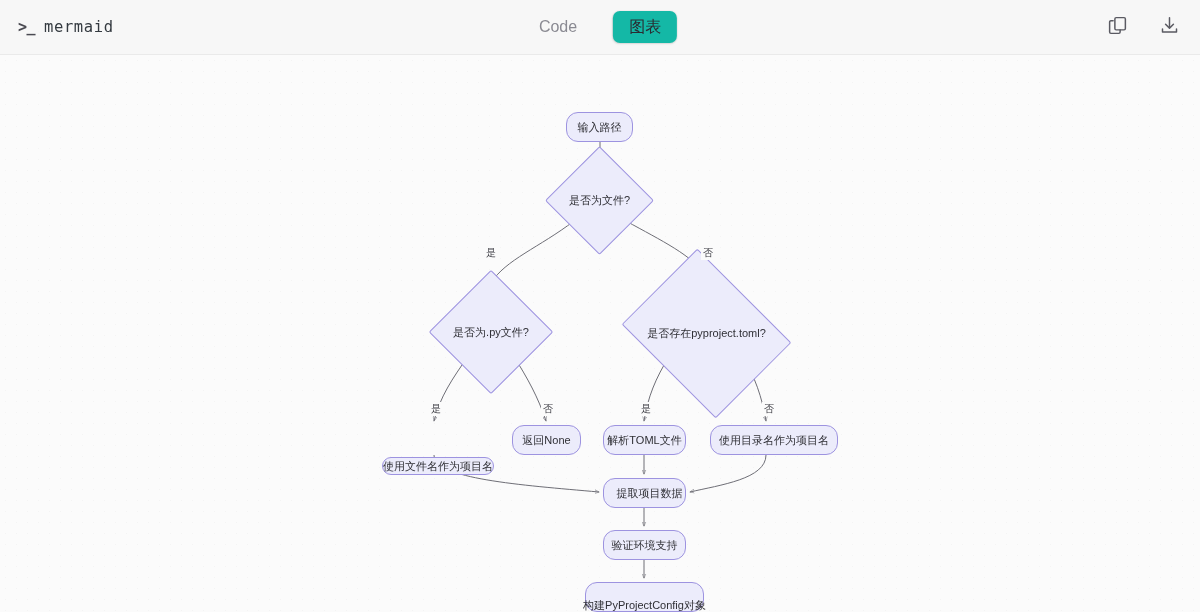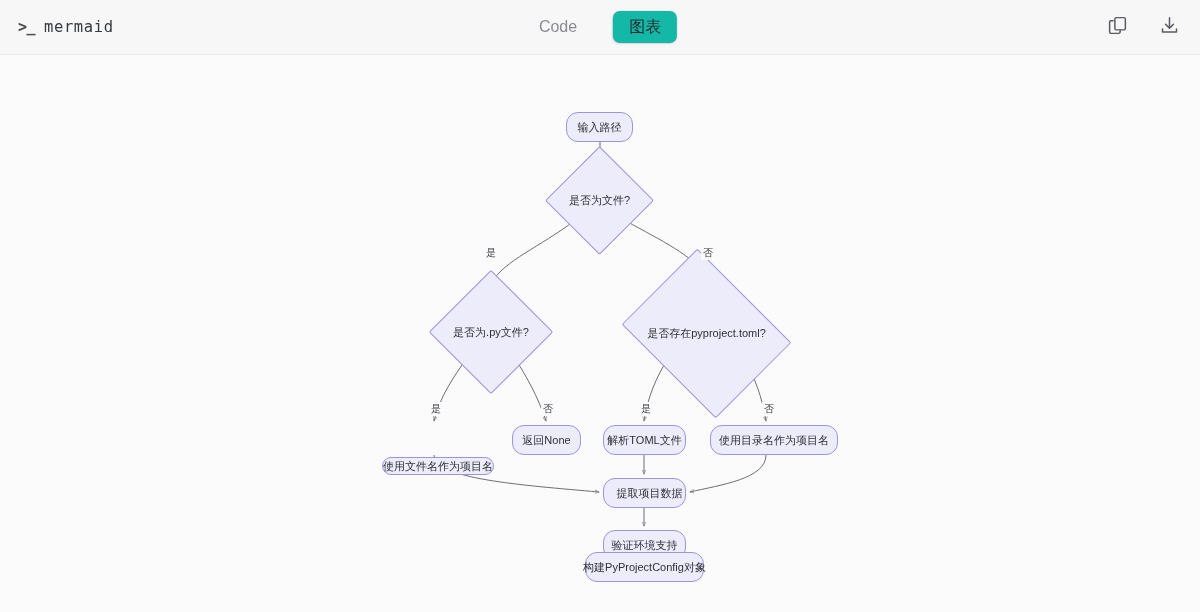--- a/index.html
+++ b/index.html
@@ -233,21 +233,21 @@
           </div>
           <div class="node" style="left: 710px; top: 370px; width: 128px; height: 30px;">
             <span>使用目录名作为项目名</span>
           </div>
           <div class="node" style="left: 603px; top: 423px; width: 83px; height: 30px; padding-left: 20px;">
             <span>提取项目数据</span>
           </div>
           <div class="node" style="left: 603px; top: 475px; width: 83px; height: 30px;">
             <span>验证环境支持</span>
           </div>
-          <div class="node" style="left: 585px; top: 497px; width: 119px; height: 30px;">
+          <div class="node" style="left: 585px; top: 527px; width: 119px; height: 30px; align-items: flex-end;">
             <span>构建PyProjectConfig对象</span>
           </div>
         </div>
       <div id="edgelabels-layer">
           <div class="edge-label" style="left: 484px; top: 191px;">是</div>
           <div class="edge-label" style="left: 701px; top: 191px;">否</div>
           <div class="edge-label" style="left: 429px; top: 347px;">是</div>
           <div class="edge-label" style="left: 541px; top: 347px;">否</div>
           <div class="edge-label" style="left: 639px; top: 347px;">是</div>
           <div class="edge-label" style="left: 762px; top: 347px;">否</div>

